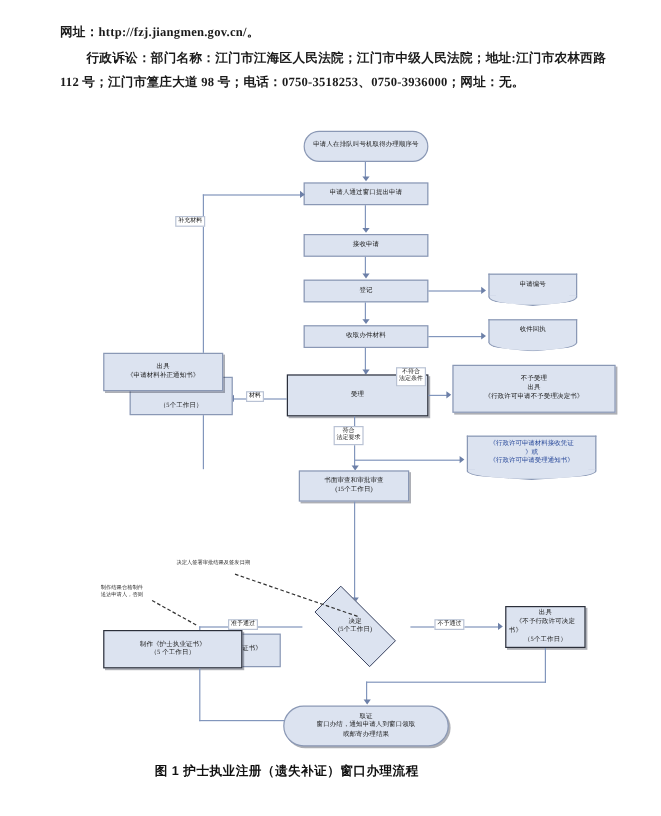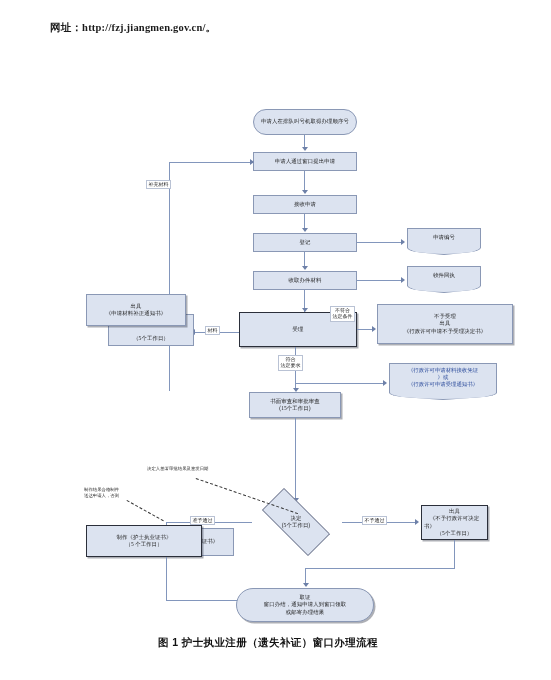--- a/index.html
+++ b/index.html
@@ -119,30 +119,30 @@
     white-space:nowrap;
   }
   .dashline{position:absolute;border-top:0.9px dashed #333;transform-origin:0 0;height:0;}
 
   .caption{
     position:absolute;left:0;top:636px;width:478px;
     text-align:center;font-size:10.5px;
     font-family:"Liberation Sans","DejaVu Sans",sans-serif;
     font-weight:bold;color:#111;
     letter-spacing:0.4px;
-    padding-left:29px;
   }
 </style>
 </head>
 <body>
 
 <div class="page">
 
   <div class="textblock">
     <p class="para">网址：http://fzj.jiangmen.gov.cn/。</p>
+    <p class="para indent">行政诉讼：部门名称：江门市江海区人民法院；江门市中级人民法院；地址:江门市农林西路 112 号；江门市篁庄大道 98 号；电话：0750-3518253、0750-3936000；网址：无。</p>
   </div>
 
   <div class="chart">
 
     <div class="node oval" style="left:253px;top:9px;width:104px;height:26px;">
       <span>申请人在排队叫号机取得办理顺序号</span>
     </div>
     <div class="ln lnv" style="left:304px;top:35px;height:14px;"></div>
     <div class="arrow" style="left:301.5px;top:47px;"></div>
 

